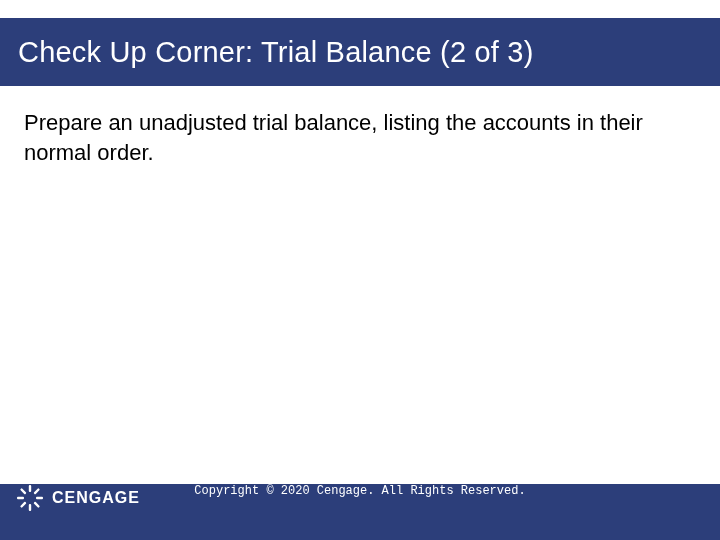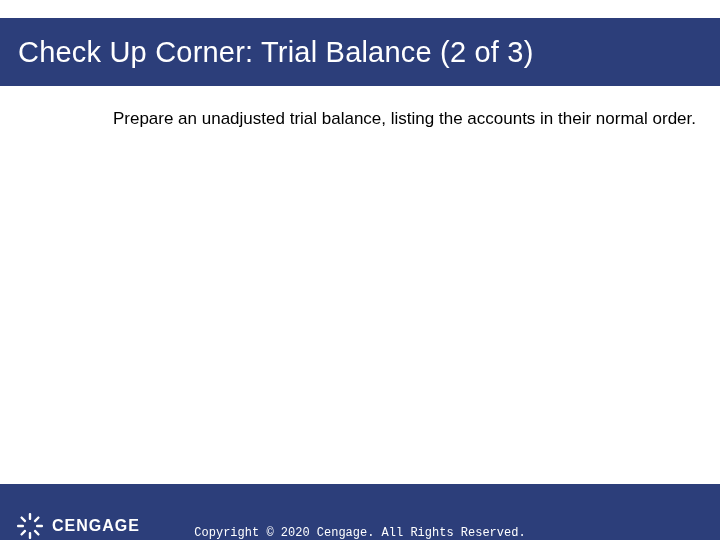--- a/index.html
+++ b/index.html
@@ -22,35 +22,34 @@
     }
     .title-text {
       font-size: 29px;
       font-weight: 400;
       letter-spacing: 0.2px;
     }
     .body-area {
       padding: 22px 24px 0 24px;
     }
     .body-text {
-      font-size: 17px;
+      font-size: 22px;
       color: #000000;
       line-height: 1.35;
       font-weight: 400;
-      text-align: right;
     }
     .footer {
       position: absolute;
       bottom: 0;
       left: 0;
       right: 0;
       height: 56px;
       background: #2c3e7a;
       display: flex;
-      align-items: flex-end;
+      align-items: flex-start;
       padding: 0 16px;
     }
     .logo {
       display: flex;
       align-items: center;
       color: #ffffff;
     }
     .logo-icon {
       width: 28px;
       height: 28px;

